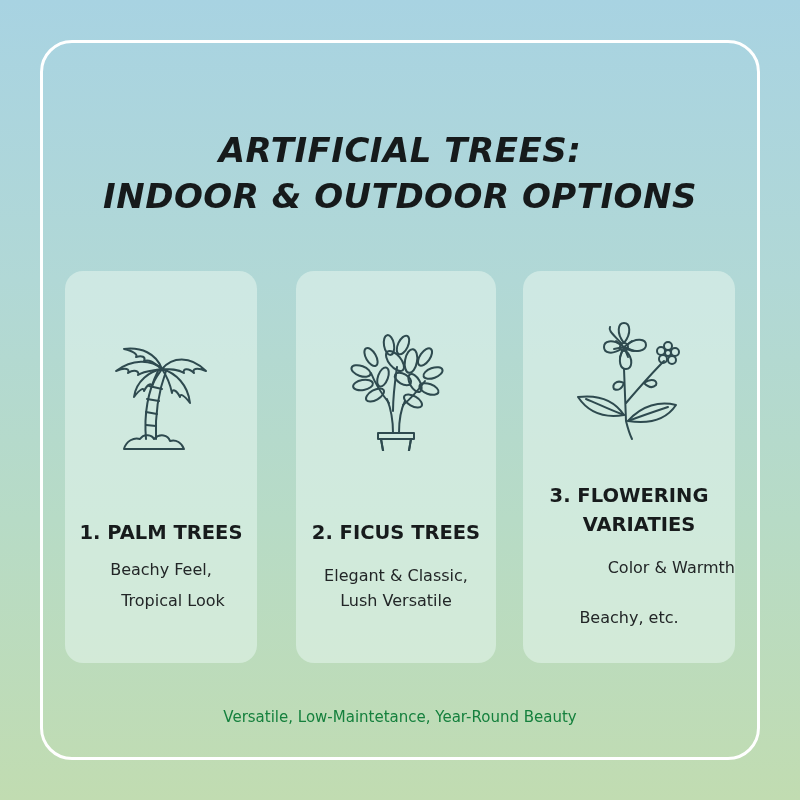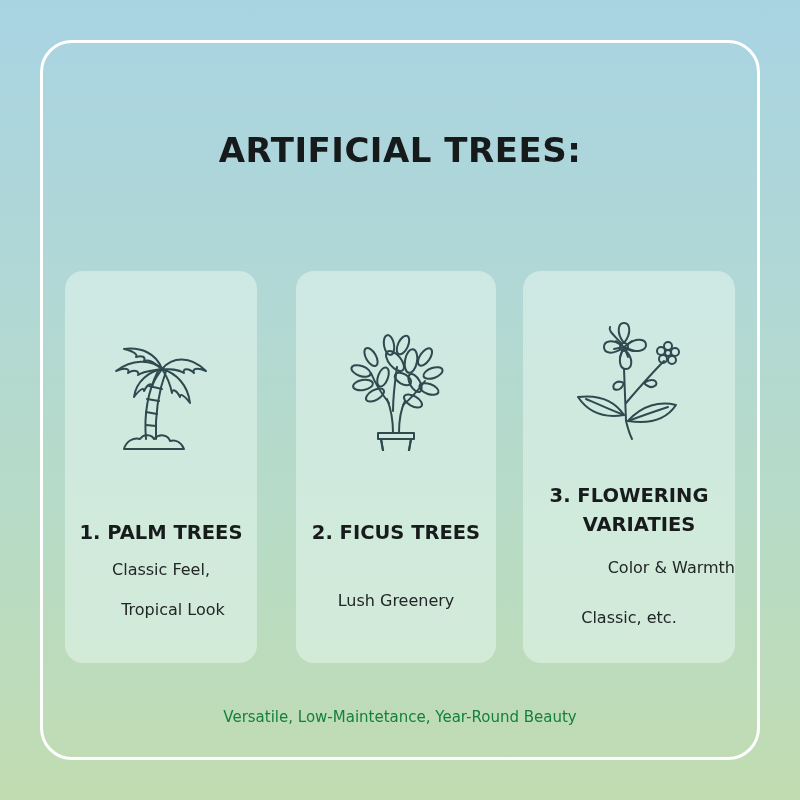--- a/index.html
+++ b/index.html
@@ -11,21 +11,21 @@
   }
   .frame {
     position:absolute; left:40px; top:40px; width:714px; height:714px;
     border:3px solid #ffffff; border-radius:32px;
   }
   .title {
     position:absolute; left:0; right:0; top:127px; text-align:center;
     font-size:34px; font-weight:600; line-height:46px; letter-spacing:0.5px;
     color:#161a1b;
   }
-  .title div { white-space:nowrap; }
+  .title div { white-space:nowrap;font-style:italic; }
   .card {
     position:absolute; top:271px; height:392px;
     background: rgba(230, 245, 238, 0.55);
     border-radius:18px;
   }
   .card .icon { position:absolute; left:0; right:0; top:40px; height:140px; display:flex; justify-content:center; }
   .card .icon svg { width:130px; height:140px; }
   .card .heading {
     position:absolute; left:0; right:0; text-align:center;
     font-size:19.5px; font-weight:bold; color:#171b1c; line-height:28px;
@@ -40,42 +40,43 @@
   }
   svg .st { fill:none; stroke:#2e4a4f; stroke-width:2; stroke-linecap:round; stroke-linejoin:round; }
 </style>
 </head>
 <body>
 
 <div class="frame"></div>
 
 <div class="title">
   <div>ARTIFICIAL TREES:</div>
+  <div>INDOOR &amp; OUTDOOR OPTIONS</div>
 </div>
 
 <div class="card" style="left:65px; width:192px;">
   <div class="icon">
     <svg viewBox="0 0 130 140">
 
       <path class="st" d="M62 60 C52 80 48 105 50 128"></path>
       <path class="st" d="M70 60 C62 82 59 106 60 128"></path>
       <path class="st" d="M53 75 L66 78 M51 88 L63 90 M50 101 L61 103 M50 114 L60 115"></path>
 
       <path class="st" d="M66 58 C60 42 45 36 28 38 C38 40 42 44 40 46 C46 44 50 46 48 50 C54 48 58 52 66 58 Z"></path>
       <path class="st" d="M66 58 C55 48 36 48 20 60 C30 56 34 58 32 62 C38 58 44 60 42 64 C48 60 56 60 66 58 Z"></path>
       <path class="st" d="M66 58 C54 60 40 70 38 86 C44 78 48 76 48 80 C52 72 56 72 56 76 C58 68 62 64 66 58 Z"></path>
       <path class="st" d="M66 58 C76 46 94 44 110 60 C100 56 96 58 98 62 C92 56 86 58 88 62 C82 58 74 58 66 58 Z"></path>
       <path class="st" d="M66 58 C80 62 92 74 94 92 C88 84 84 82 84 86 C80 78 76 78 76 82 C74 72 70 64 66 58 Z"></path>
 
       <path class="st" d="M28 138 C30 130 38 126 44 128 C48 122 56 124 58 128 C64 122 72 124 74 130 C80 128 86 132 88 138 Z"></path>
     </svg>
   </div>
   <div class="heading" style="top:248px;">1. PALM TREES</div>
-  <div class="desc" style="top:286px;">Classic Feel,</div>
-  <div class="desc" style="top:326px;padding-left:24px;">Tropical Look</div>
+  <div class="desc" style="top:286px;">Beachy Feel,</div>
+  <div class="desc" style="top:317px;padding-left:24px;">Tropical Look</div>
 </div>
 
 <div class="card" style="left:296px; width:200px;">
   <div class="icon">
     <svg viewBox="0 0 130 140">
 
       <path class="st" d="M47 128 L83 128 L83 122 L47 122 Z"></path>
       <path class="st" d="M50 128 L54 150 M80 128 L76 150"></path>
       <path class="st" d="M50 128 L53 146 C54 149 56 150 58 150 L72 150 C74 150 76 149 77 146 L80 128"></path>
 
@@ -95,21 +96,22 @@
         <ellipse cx="94" cy="46" rx="5" ry="10" transform="rotate(35 94 46)"></ellipse>
         <ellipse cx="102" cy="62" rx="5" ry="10" transform="rotate(70 102 62)"></ellipse>
         <ellipse cx="98" cy="78" rx="5" ry="10" transform="rotate(110 98 78)"></ellipse>
         <ellipse cx="84" cy="72" rx="5" ry="10" transform="rotate(-30 84 72)"></ellipse>
         <ellipse cx="82" cy="90" rx="5" ry="10" transform="rotate(120 82 90)"></ellipse>
         <ellipse cx="72" cy="68" rx="5" ry="9" transform="rotate(-60 72 68)"></ellipse>
       </g>
     </svg>
   </div>
   <div class="heading" style="top:248px;">2. FICUS TREES</div>
-  <div class="desc" style="top:317px;">Lush Greenery</div>
+  <div class="desc" style="top:292px;">Elegant &amp; Classic,</div>
+  <div class="desc" style="top:317px;">Lush Versatile</div>
 </div>
 
 <div class="card" style="left:523px; width:212px;">
   <div class="icon">
     <svg viewBox="0 0 130 140">
 
       <g class="st">
         <circle cx="60" cy="36" r="4"></circle>
         <path d="M60 32 C52 22 54 12 60 12 C66 12 68 22 60 32"></path>
         <path d="M63 34 C72 26 82 28 82 34 C82 40 72 42 63 38"></path>
@@ -136,16 +138,16 @@
 
       <path class="st" d="M60 104 C48 86 30 84 14 86 C22 98 36 108 60 104 Z"></path>
       <path class="st" d="M60 104 C44 98 32 92 22 88"></path>
       <path class="st" d="M64 110 C78 94 96 90 112 94 C104 106 90 114 64 110 Z"></path>
       <path class="st" d="M64 110 C80 104 92 100 104 96"></path>
     </svg>
   </div>
   <div class="heading" style="top:211px;">3. FLOWERING</div>
   <div class="heading" style="top:240px;margin-left:20px;">VARIATIES</div>
   <div class="desc" style="top:284px;text-align:right;">Color &amp; Warmth</div>
-  <div class="desc" style="top:334px;">Classic, etc.</div>
+  <div class="desc" style="top:334px;">Beachy, etc.</div>
 </div>
 
 <div class="footer">Versatile, Low-Maintetance, Year-Round Beauty</div>
 
 </body></html>

